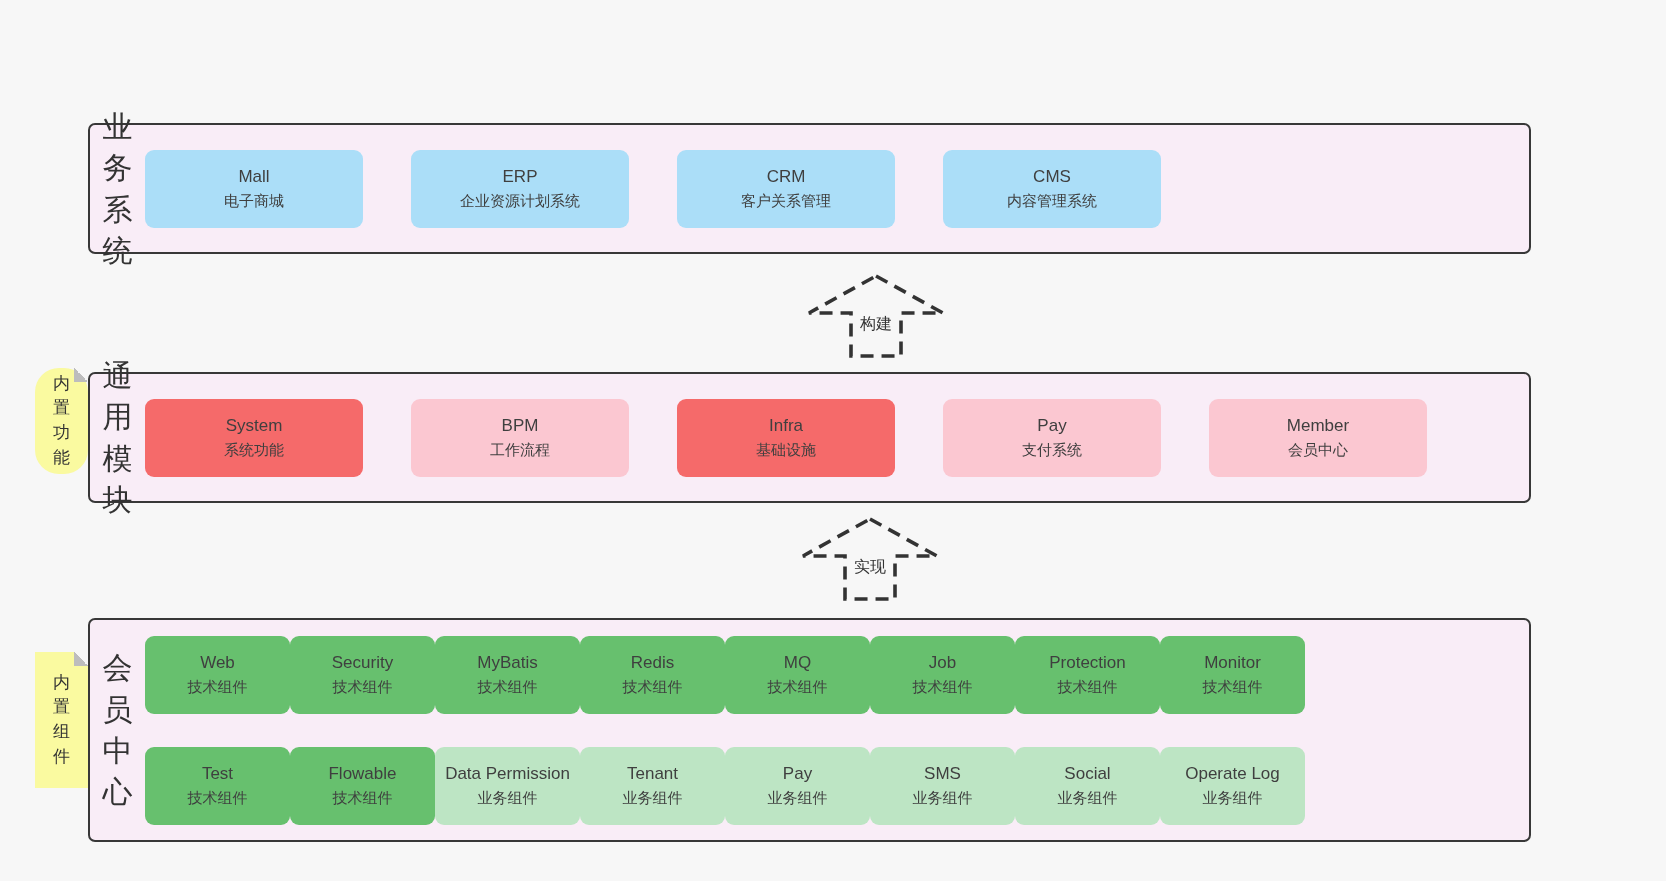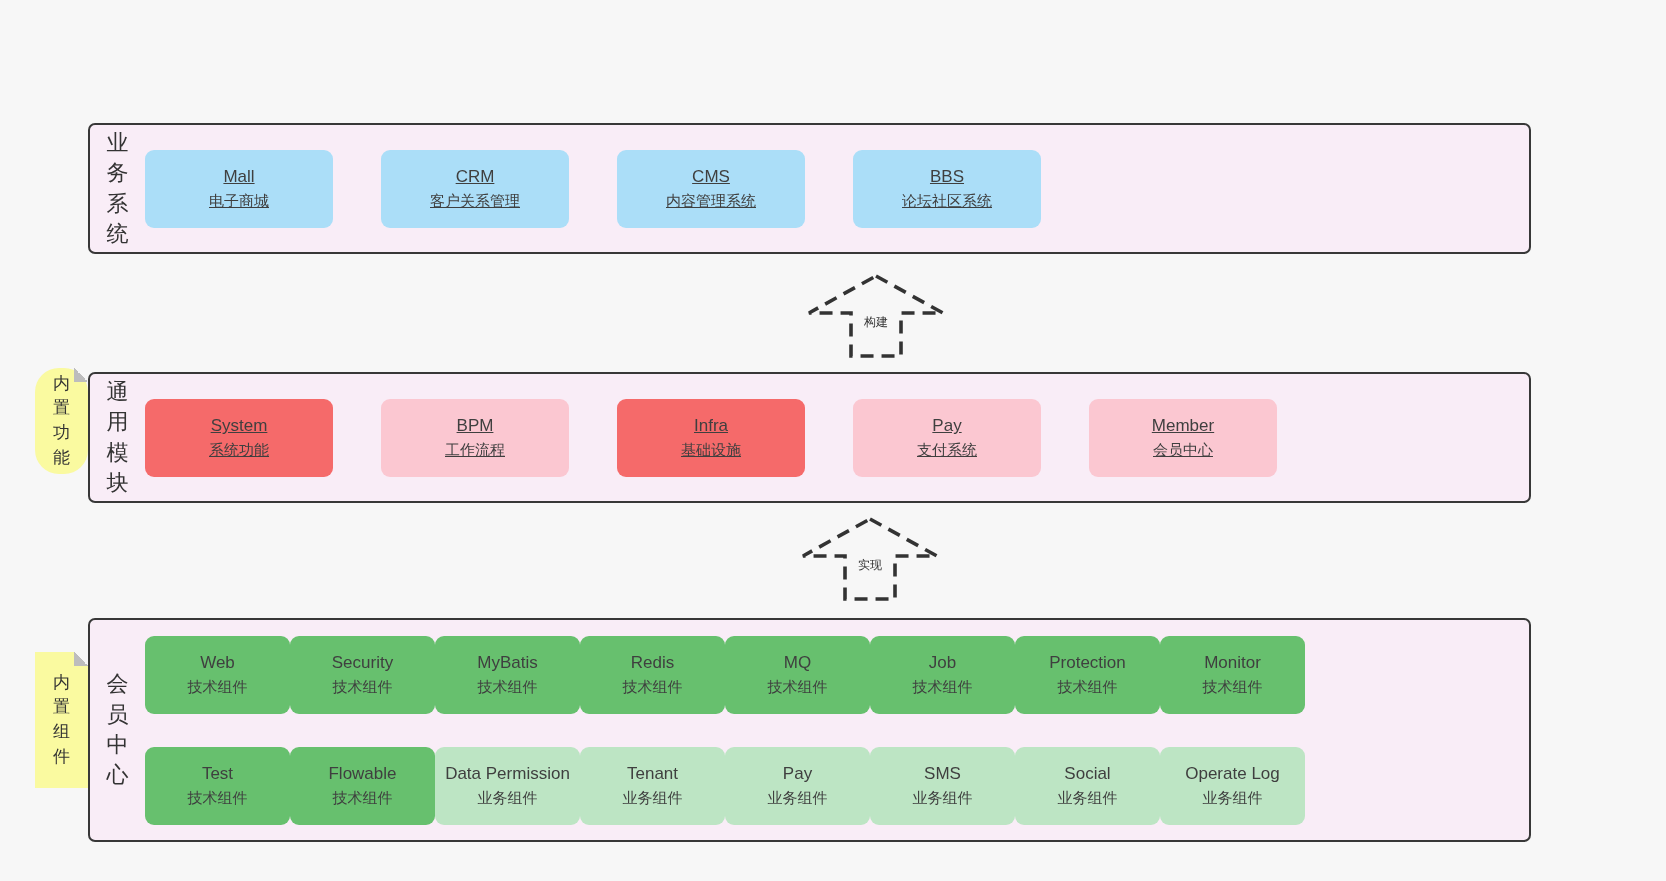--- a/index.html
+++ b/index.html
@@ -13,31 +13,31 @@
     position:absolute;left:88px;width:1443px;box-sizing:border-box;
     background:var(--layer_bg,#f9edf7);
     border:2px solid var(--border,#383838);
     border-radius:7px;display:flex;align-items:stretch;z-index:1;
   }
   #layer-business{top:123px;height:131px;}
   #layer-modules{top:372px;height:131px;}
   #layer-components{top:618px;height:224px;}
   .layer-label{
     width:55px;flex:0 0 55px;display:flex;align-items:center;justify-content:center;
-    font-size:22px;color:#333;
+    font-size:30px;color:#333;
   }
   .vtext{width:1.15em;word-break:break-all;line-height:1.38;text-align:center;}
   .boxes{flex:1;display:flex;align-items:center;gap:48px;}
   .rows{flex:1;display:flex;flex-direction:column;justify-content:center;gap:33px;}
   .row{display:flex;}
   .box{
     border-radius:9px;height:78px;flex:0 0 auto;
     display:flex;flex-direction:column;justify-content:center;text-align:center;
   }
-  .w6{width:188px;text-decoration:underline;}
+  .w6{width:218px;}
   .w8{width:145px;}
   .box .t{font-size:17px;line-height:1.18;}
   .box .s{font-size:15px;line-height:1.2;margin-top:4px;}
   .blue{background:var(--blue,#abdef8);}
   .red{background:var(--red,#f56a6a);}
   .pink{background:var(--pink,#fbc7d1);}
   .green{background:var(--green,#67c06e);}
   .lgreen{background:var(--lightgreen,#bde5c4);}
   .note{
     position:absolute;left:35px;width:53px;z-index:2;box-sizing:border-box;
@@ -56,46 +56,46 @@
   #arrow-build{left:806px;top:273px;}
   #arrow-implement{left:800px;top:516px;}
   .arrow svg{display:block;width:140px;height:86px;}
   .arrow path{
     fill:none;stroke:var(--arrow,#333333);stroke-width:3.6;
     stroke-dasharray:13 8;stroke-linecap:butt;
   }
   .arrow-label{
     position:absolute;left:50%;top:40px;transform:translateX(-50%);
     background:var(--page_bg,#f7f7f7);padding:1px 4px;
-    font-size:12px;color:#333;white-space:nowrap;
+    font-size:16px;color:#333;white-space:nowrap;
   }
 </style>
 </head>
 <body>
 
 <div class="layer" id="layer-business">
   <div class="layer-label">
     <div class="vtext">业务系统</div>
   </div>
   <div class="boxes">
     <div class="box w6 blue">
       <div class="t">Mall</div>
       <div class="s">电子商城</div>
     </div>
     <div class="box w6 blue">
+      <div class="t">ERP</div>
+      <div class="s">企业资源计划系统</div>
+    </div>
+    <div class="box w6 blue">
       <div class="t">CRM</div>
       <div class="s">客户关系管理</div>
     </div>
     <div class="box w6 blue">
       <div class="t">CMS</div>
       <div class="s">内容管理系统</div>
-    </div>
-    <div class="box w6 blue">
-      <div class="t">BBS</div>
-      <div class="s">论坛社区系统</div>
     </div>
   </div>
 </div>
 
 <div class="arrow" id="arrow-build">
   <svg viewBox="0 0 140 86">
     <path d="M70 3 L137 40 L95 40 L95 83 L45 83 L45 40 L3 40 Z"></path>
   </svg>
   <span class="arrow-label">构建</span>
 </div>

